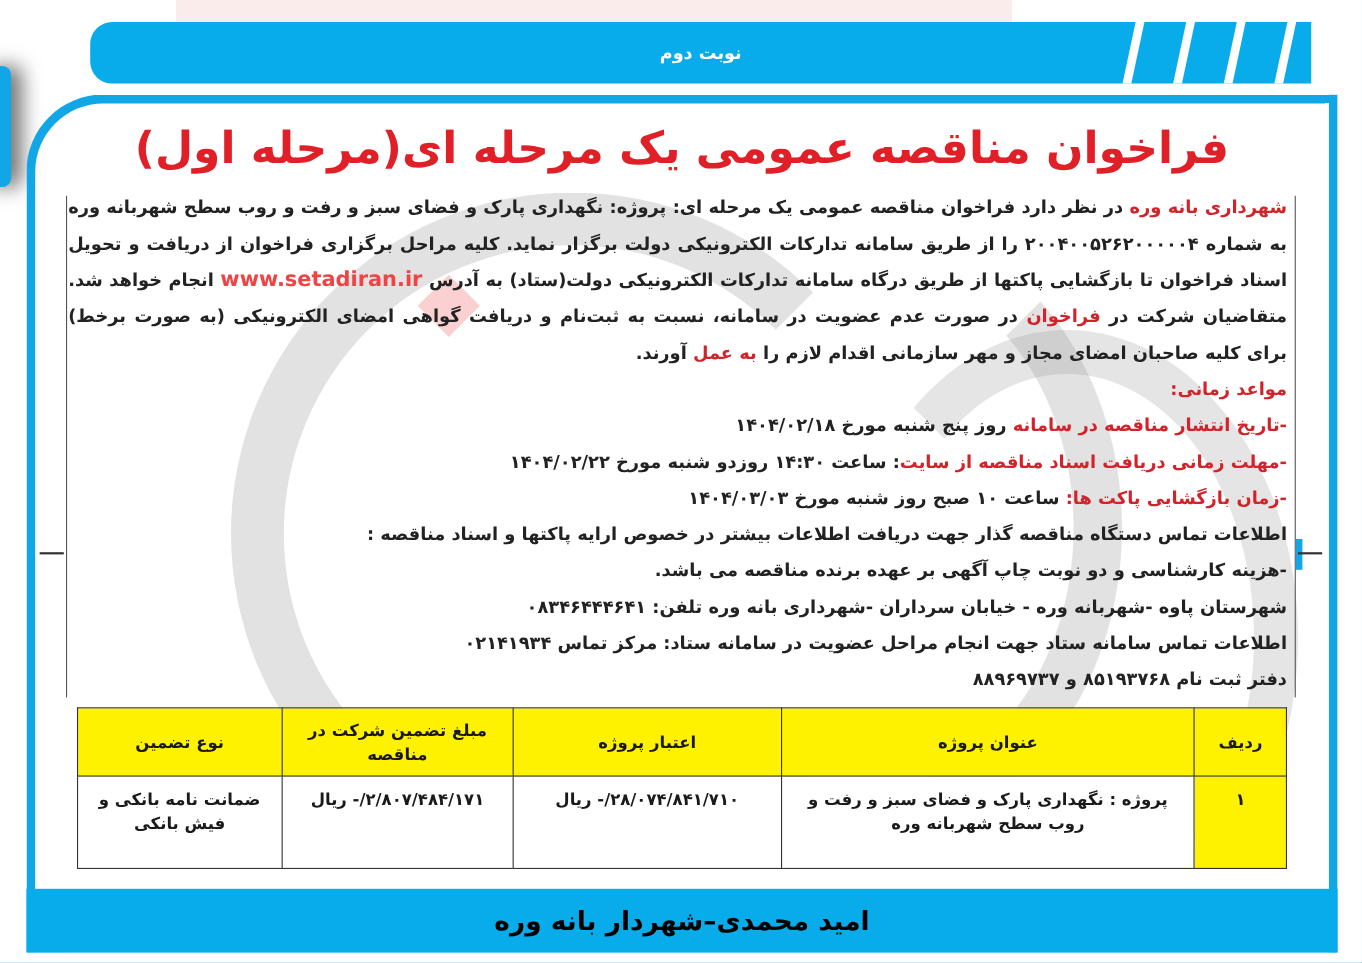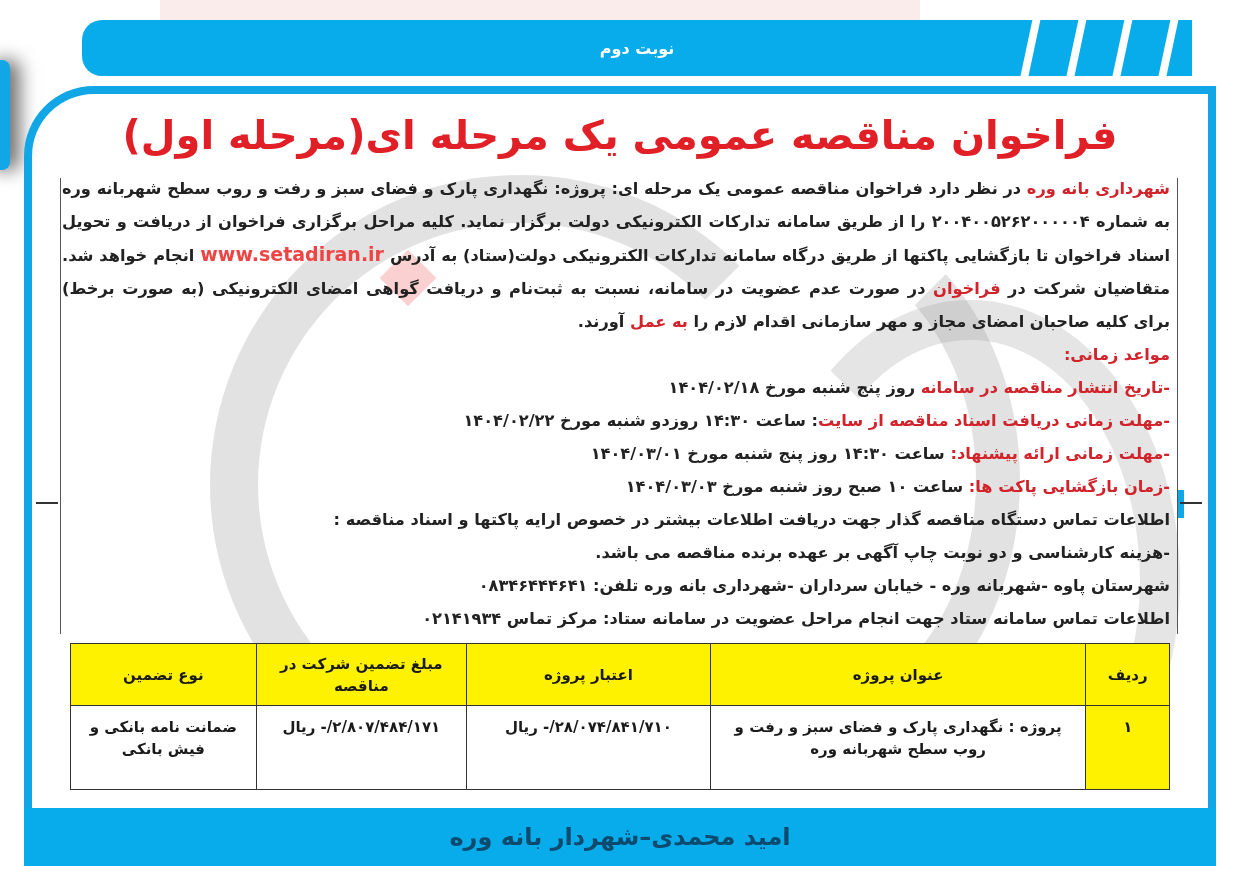--- a/index.html
+++ b/index.html
@@ -52,21 +52,21 @@
   .tender-table { position: absolute; left: 70px; top: 643px; width: 1100px; border-collapse: collapse; direction: rtl;
                   font-size: 15px; font-weight: bold; }
   .tender-table th, .tender-table td { border: 1.5px solid #333; text-align: center; vertical-align: middle; padding: 4px 10px; line-height: 22px; }
   .tender-table th { background: #fff200; height: 62px; font-weight: bold; }
   .tender-table td { height: 84px; vertical-align: top; padding-top: 10px; background: #ffffff; }
   .tender-table td.row-num { background: #fff200; }
 
   
   .bottom-banner { position: absolute; left: 24px; top: 808px; width: 1192px; height: 58px; background: #08aceb;
                    display: flex; align-items: center; justify-content: center; }
-  .bottom-banner .sig { color: #0c4a6e; font-size: 24px; font-weight: bold; direction: rtl; }
+  .bottom-banner .sig { color: #000000; font-size: 24px; font-weight: bold; direction: rtl; }
 </style>
 </head>
 <body>
 
 <div class="wm wm-red"></div>
 <div class="wm wm-arc1"></div>
 <div class="wm wm-arc2"></div>
 <div class="wm wm-arc3"></div>
 <div class="wm wm-diamond"></div>
 
@@ -92,21 +92,20 @@
 <div class="side-line-r"></div>
 <div class="side-line-l"></div>
 
 <div class="body-text">
   <p>
     <span class="red">شهرداری بانه وره</span><span> در نظر دارد فراخوان مناقصه عمومی یک مرحله ای: پروژه: نگهداری پارک و فضای سبز و رفت و روب سطح شهربانه وره به شماره ۲۰۰۴۰۰۵۲۶۲۰۰۰۰۰۴ را از طریق سامانه تدارکات الکترونیکی دولت برگزار نماید. کلیه مراحل برگزاری فراخوان از دریافت و تحویل اسناد فراخوان تا بازگشایی پاکتها از طریق درگاه سامانه تدارکات الکترونیکی دولت(ستاد) به آدرس </span><span class="link">www.setadiran.ir</span><span> انجام خواهد شد. متقاضیان شرکت در </span><span class="red">فراخوان</span><span> در صورت عدم عضویت در سامانه، نسبت به ثبت‌نام و دریافت گواهی امضای الکترونیکی (به صورت برخط) برای کلیه صاحبان امضای مجاز و مهر سازمانی اقدام لازم را </span><span class="red">به عمل</span><span> آورند.</span>
   </p>
   <p class="red">مواعد زمانی:</p>
   <p><span class="red">-تاریخ انتشار مناقصه در سامانه</span><span> روز پنج شنبه مورخ ۱۴۰۴/۰۲/۱۸</span></p>
   <p><span class="red">-مهلت زمانی دریافت اسناد مناقصه از سایت</span><span>: ساعت ۱۴:۳۰ روزدو شنبه مورخ ۱۴۰۴/۰۲/۲۲</span></p>
-  <p><span class="red">-مهلت زمانی ارائه پیشنهاد:</span><span> ساعت ۱۴:۳۰ روز پنج شنبه مورخ ۱۴۰۴/۰۳/۰۱</span></p>
   <p><span class="red">-زمان بازگشایی پاکت ها:</span><span> ساعت ۱۰ صبح روز شنبه مورخ ۱۴۰۴/۰۳/۰۳</span></p>
   <p>اطلاعات تماس دستگاه مناقصه گذار جهت دریافت اطلاعات بیشتر در خصوص ارایه پاکتها و اسناد مناقصه :</p>
   <p>-هزینه کارشناسی و دو نوبت چاپ آگهی بر عهده برنده مناقصه می باشد.</p>
   <p>شهرستان پاوه -شهربانه وره - خیابان سرداران -شهرداری بانه وره تلفن: ۰۸۳۴۶۴۴۴۶۴۱</p>
   <p>اطلاعات تماس سامانه ستاد جهت انجام مراحل عضویت در سامانه ستاد: مرکز تماس ۰۲۱۴۱۹۳۴</p>
   <p>دفتر ثبت نام ۸۵۱۹۳۷۶۸ و ۸۸۹۶۹۷۳۷</p>
 </div>
 
 <table class="tender-table">
   <thead>

